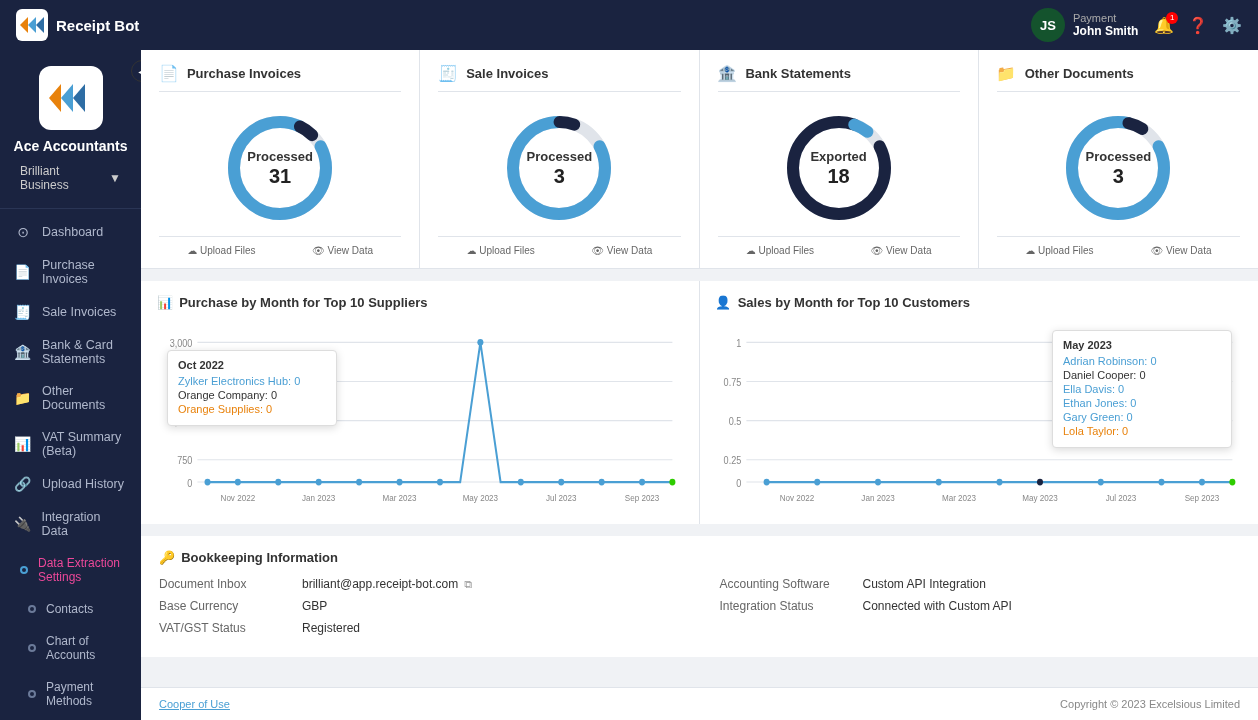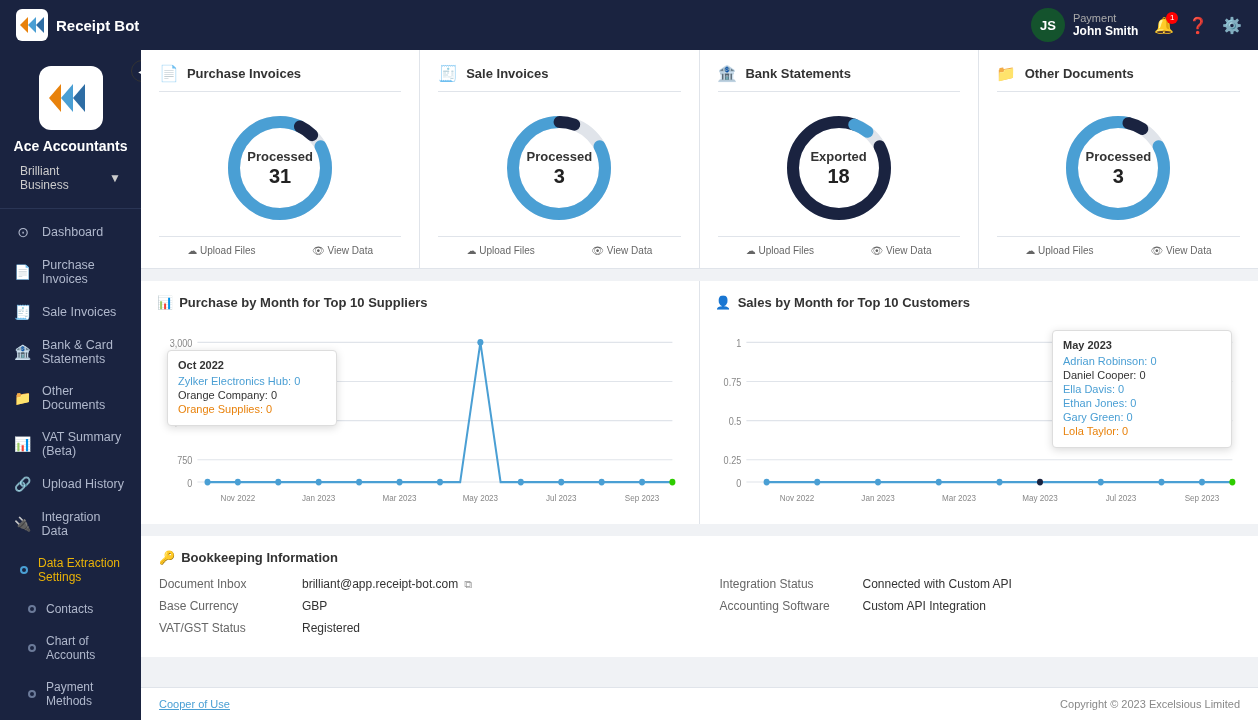--- a/index.html
+++ b/index.html
@@ -94,21 +94,21 @@
       display: flex;
       align-items: center;
       gap: 10px;
       padding: 9px 14px;
       color: #b0b8cc;
       font-size: 12.5px;
       cursor: pointer;
       transition: background 0.15s;
     }
     .nav-item.sub { padding-left: 28px; font-size: 12px; }
-    .nav-item.sub.active-sub { color: #eab308; padding-left: 20px; }
+    .nav-item.sub.active-sub { color: #ec4899; padding-left: 20px; }
     .nav-item .nav-icon { font-size: 14px; width: 18px; text-align: center; flex-shrink: 0; }
 
     
     .content { flex: 1; overflow-y: auto; padding: 0; background: #f0f2f5; display: flex; flex-direction: column; }
 
     
     .stats-row {
       display: grid;
       grid-template-columns: repeat(4, 1fr);
       gap: 0;
@@ -566,26 +566,26 @@
             <span class="info-label">Base Currency</span>
             <span class="info-value">GBP</span>
           </div>
           <div class="info-row">
             <span class="info-label">VAT/GST Status</span>
             <span class="info-value">Registered</span>
           </div>
         </div>
         <div>
           <div class="info-row">
+            <span class="info-label">Accounting Software</span>
+            <span class="info-value">Custom API Integration</span>
+          </div>
+          <div class="info-row">
             <span class="info-label">Integration Status</span>
             <span class="info-value">Connected with Custom API</span>
-          </div>
-          <div class="info-row">
-            <span class="info-label">Accounting Software</span>
-            <span class="info-value">Custom API Integration</span>
           </div>
         </div>
       </div>
     </div>
 
     <div class="content-footer">
       <span class="footer-link">Cooper of Use</span>
       <span>Copyright © 2023 Excelsious Limited</span>
     </div>
 

